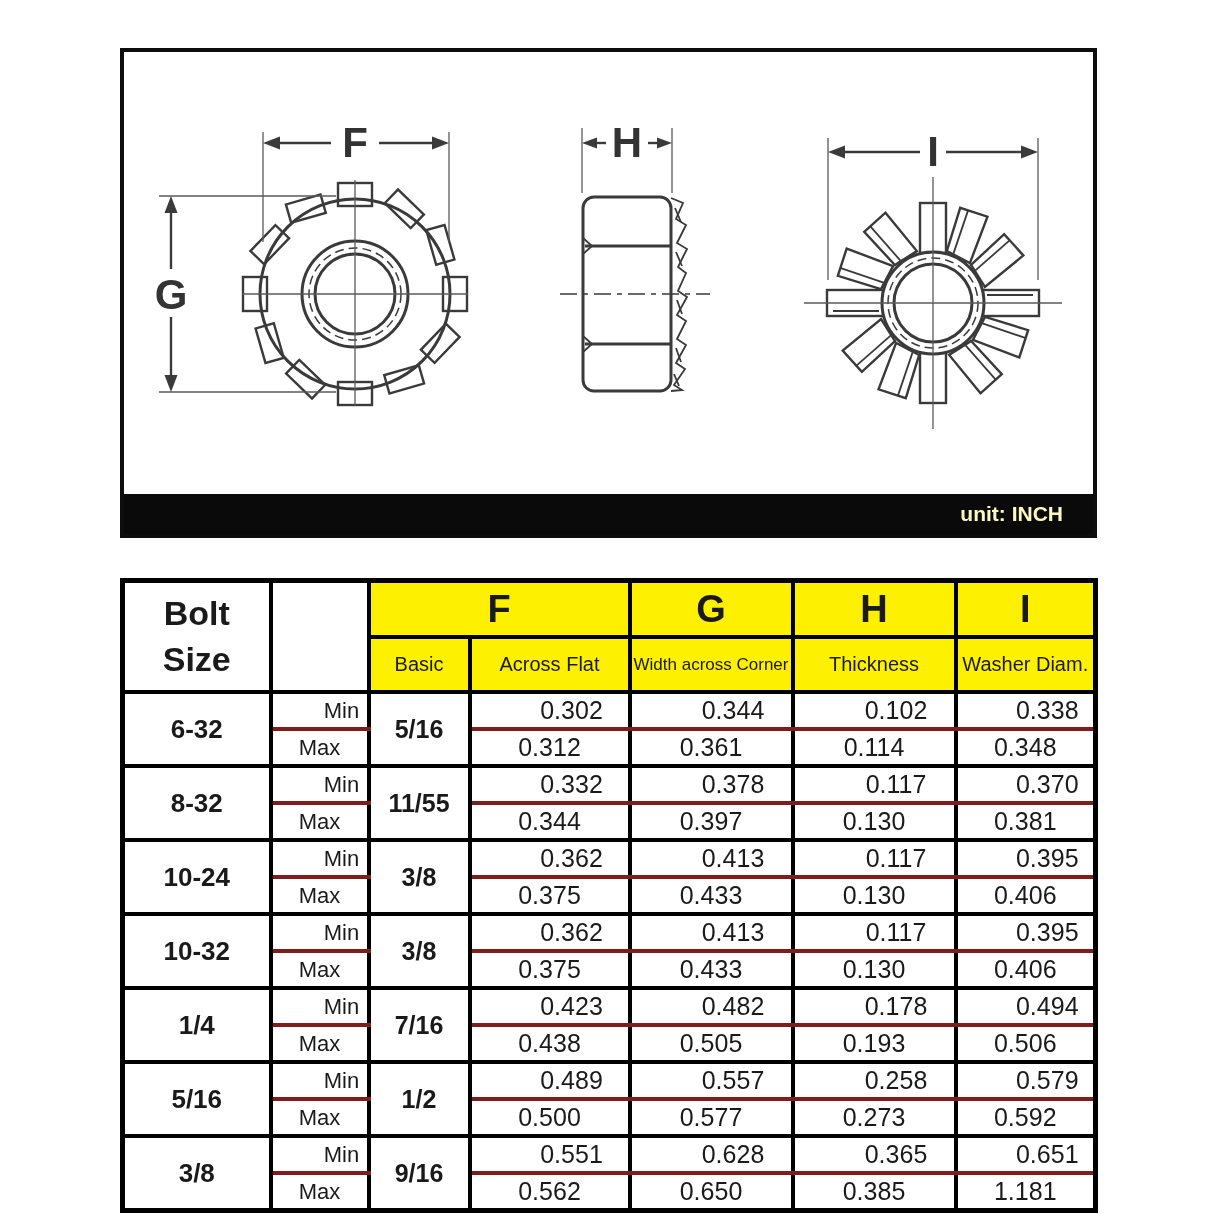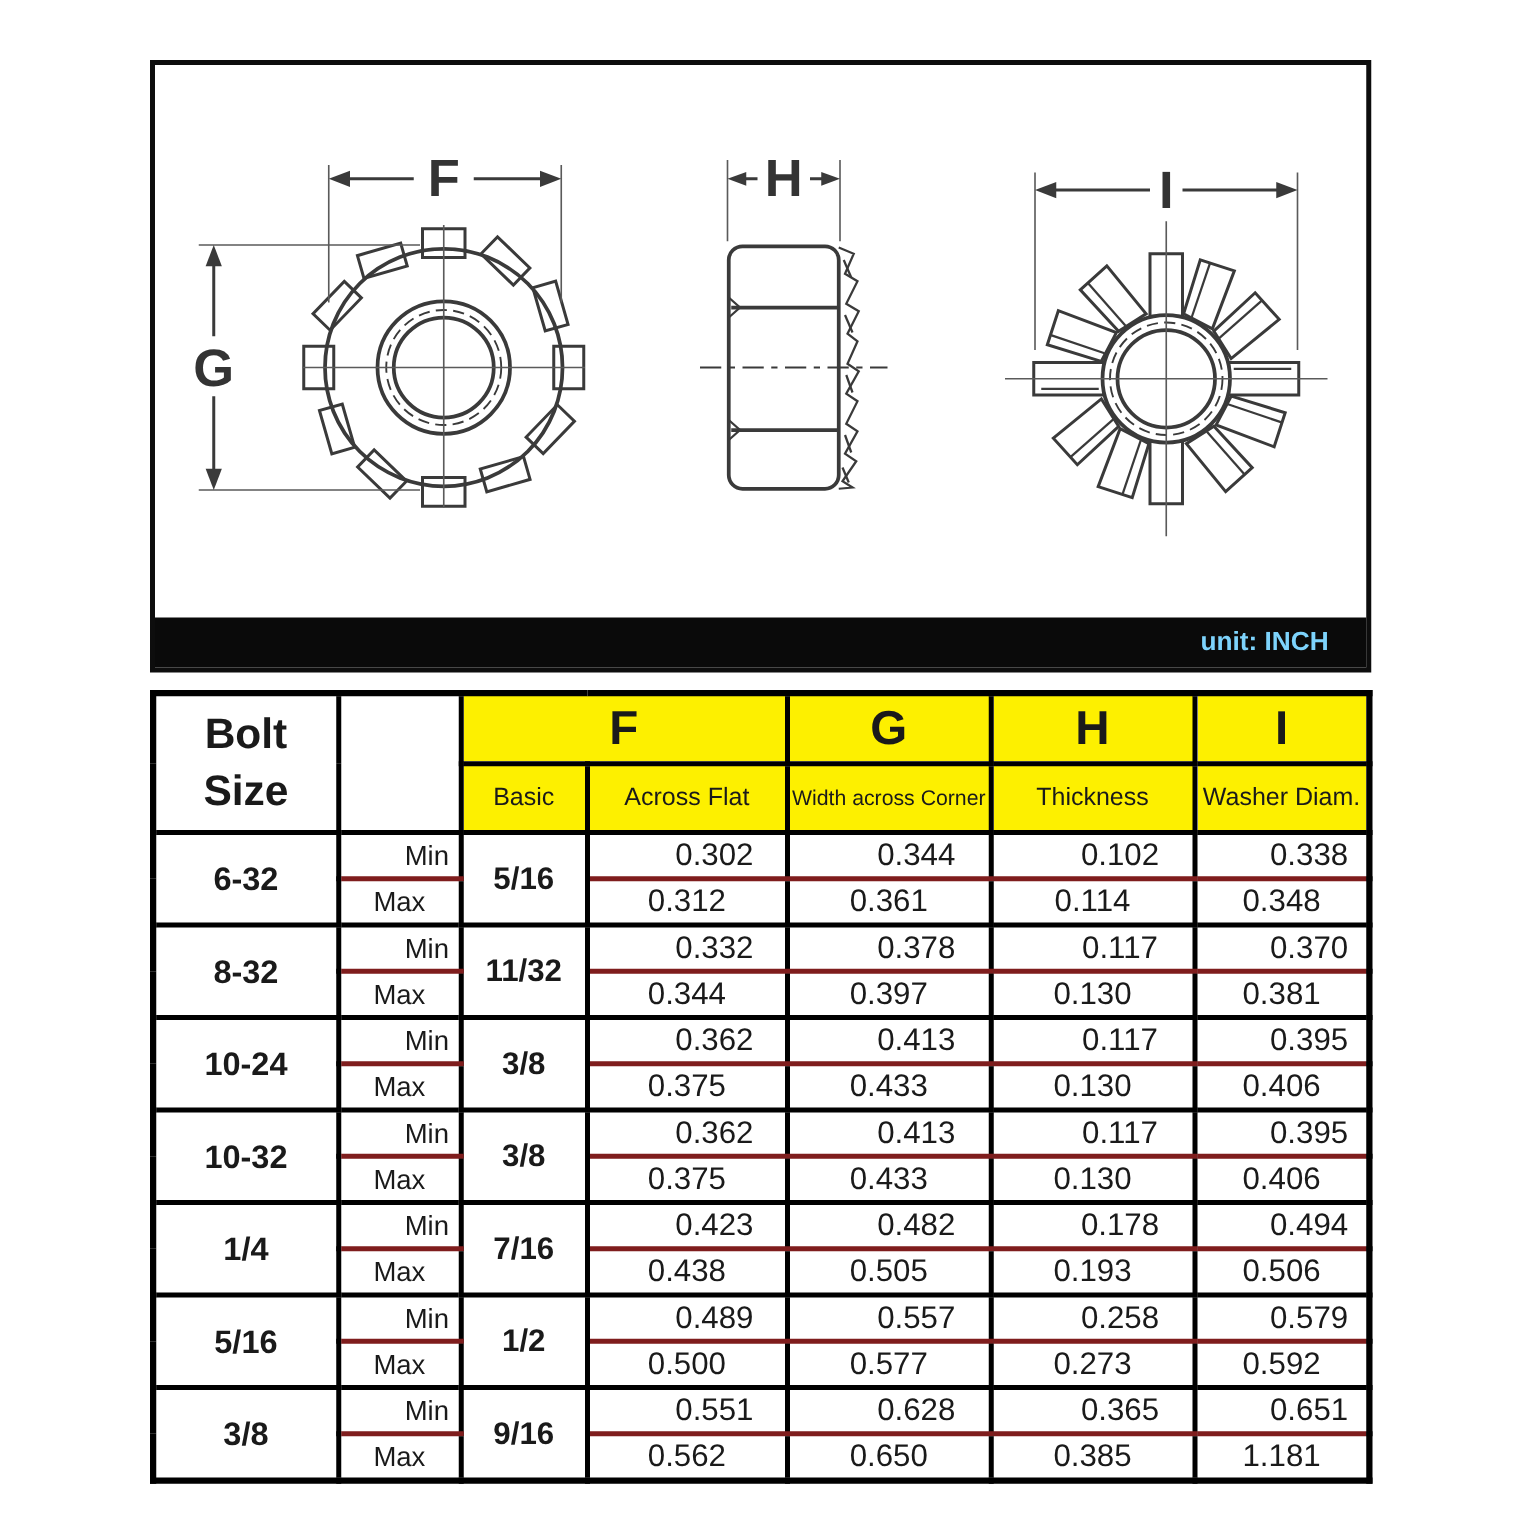--- a/index.html
+++ b/index.html
@@ -4,38 +4,38 @@
 <style>
   html,body{margin:0;padding:0;background:#ffffff;}
   .page{position:relative;width:1214px;height:1214px;background:#ffffff;overflow:hidden;
         font-family:"Liberation Sans",sans-serif;}
 
   
   .diagram-box{position:absolute;left:120px;top:48px;width:977px;height:490px;
                border:4px solid #0d0d0d;box-sizing:border-box;background:#ffffff;}
   .diagram-box svg{display:block;}
   .unit-bar{position:absolute;left:0;bottom:0;width:100%;height:40px;background:#0a0a0a;
-            color:#7dd3fc;font-weight:bold;font-size:21px;line-height:40px;
+            color:#fef9c3;font-weight:bold;font-size:21px;line-height:40px;
             text-align:right;box-sizing:border-box;padding-right:30px;}
 
   
   .ln{fill:none;stroke:#3a3a3a;stroke-width:3;}
   .lnw{fill:#ffffff;stroke:#3a3a3a;stroke-width:3;}
   .tooth{fill:#ffffff;stroke:#3a3a3a;stroke-width:2.4;}
   .ln2{fill:none;stroke:#3a3a3a;stroke-width:1.8;}
   .thin{stroke:#5a5a5a;stroke-width:1.3;fill:none;}
   .dimln{stroke:#3a3a3a;stroke-width:2.4;fill:none;}
   .arr{fill:#3a3a3a;stroke:none;}
   .dashc{fill:none;stroke:#3a3a3a;stroke-width:1.5;stroke-dasharray:9 5;}
   .dash{fill:none;stroke:#3a3a3a;stroke-width:1.6;stroke-dasharray:17 6 5 6;}
   .dimlab{font-family:"Liberation Sans",sans-serif;font-weight:bold;font-size:42px;
           fill:#333333;text-anchor:middle;}
 
   
-  table.spec{position:absolute;left:120px;top:552px;width:977px;border-collapse:collapse;
+  table.spec{position:absolute;left:120px;top:578px;width:977px;border-collapse:collapse;
              table-layout:fixed;border:5px solid #000;background:#fff;}
   table.spec th,table.spec td{border:4px solid #000;text-align:center;vertical-align:middle;
              padding:0;background:#ffffff;color:#1a1a1a;overflow:hidden;}
   tr.h1 th{height:52px;}
   tr.h2 th{height:51px;}
   .corner{font-size:34px;font-weight:bold;color:#1a6ad6;line-height:1.35;}
   .yellow{background:#fdf000 !important;}
   .dimhead{font-size:38px;font-weight:bold;color:#1e78c8;}
   .sub{font-size:20px;font-weight:normal;color:#17509e;}
   .sub-sm{font-size:17px;line-height:1.25;}
@@ -271,21 +271,21 @@
         <td class="mm w">Max</td>
         <td class="val w">0.312</td>
         <td class="val w">0.361</td>
         <td class="val w">0.114</td>
         <td class="val w">0.348</td>
       </tr>
 
       <tr class="r-min">
         <td class="bolt" rowspan="2">8-32</td>
         <td class="mm v">Min</td>
-        <td class="basic" rowspan="2">11/32</td>
+        <td class="basic" rowspan="2">11/55</td>
         <td class="val v">0.332</td>
         <td class="val v">0.378</td>
         <td class="val v">0.117</td>
         <td class="val v">0.370</td>
       </tr>
       <tr class="r-max">
         <td class="mm w">Max</td>
         <td class="val w">0.344</td>
         <td class="val w">0.397</td>
         <td class="val w">0.130</td>

